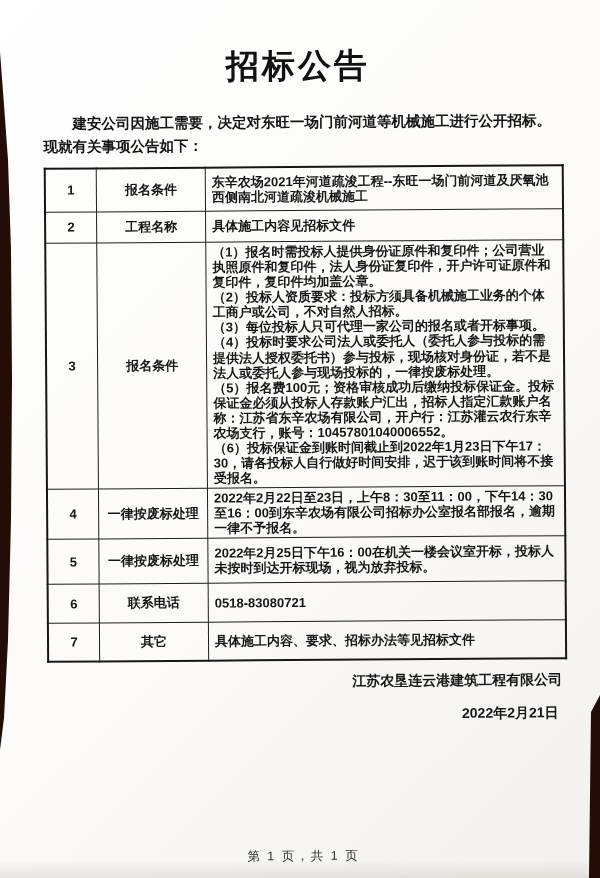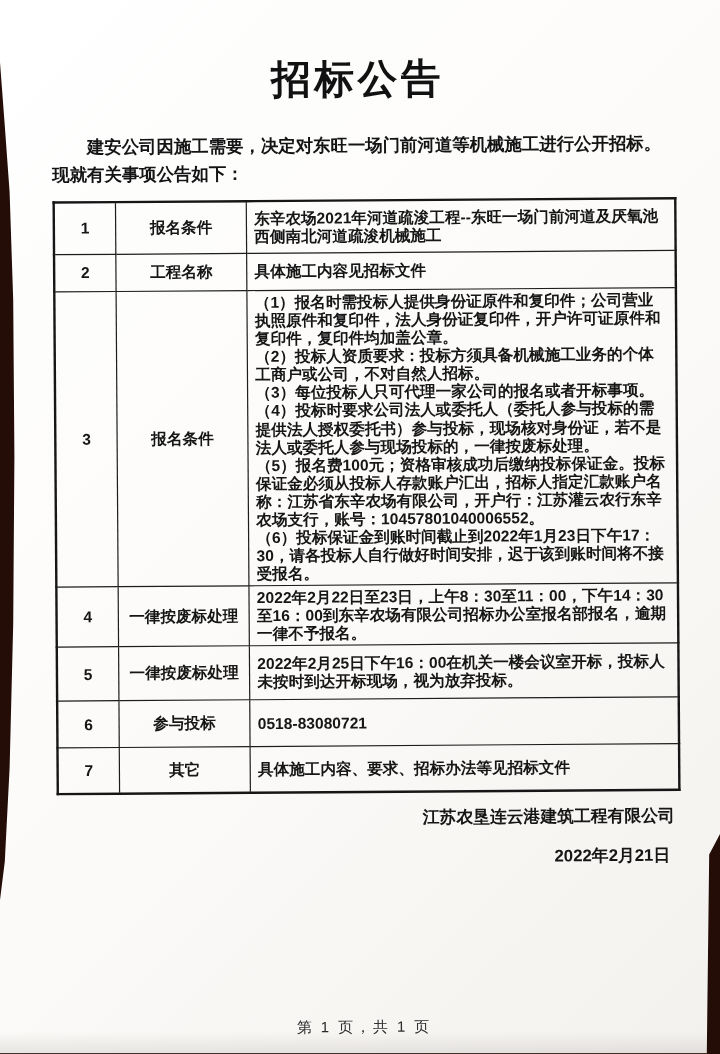--- a/index.html
+++ b/index.html
@@ -124,21 +124,21 @@
         </tr>
         <tr class="r5">
           <td class="no">5</td>
           <td class="label">一律按废标处理</td>
           <td class="val">
             <p>2022年2月25日下午16：00在机关一楼会议室开标，投标人未按时到达开标现场，视为放弃投标。</p>
           </td>
         </tr>
         <tr class="r6">
           <td class="no">6</td>
-          <td class="label">参与投标</td>
+          <td class="label">联系电话</td>
           <td class="val">
             <p>0518-83080721</p>
           </td>
         </tr>
         <tr class="r7">
           <td class="no">7</td>
           <td class="label">其它</td>
           <td class="val">
             <p>具体施工内容、要求、招标办法等见招标文件</p>
           </td>

